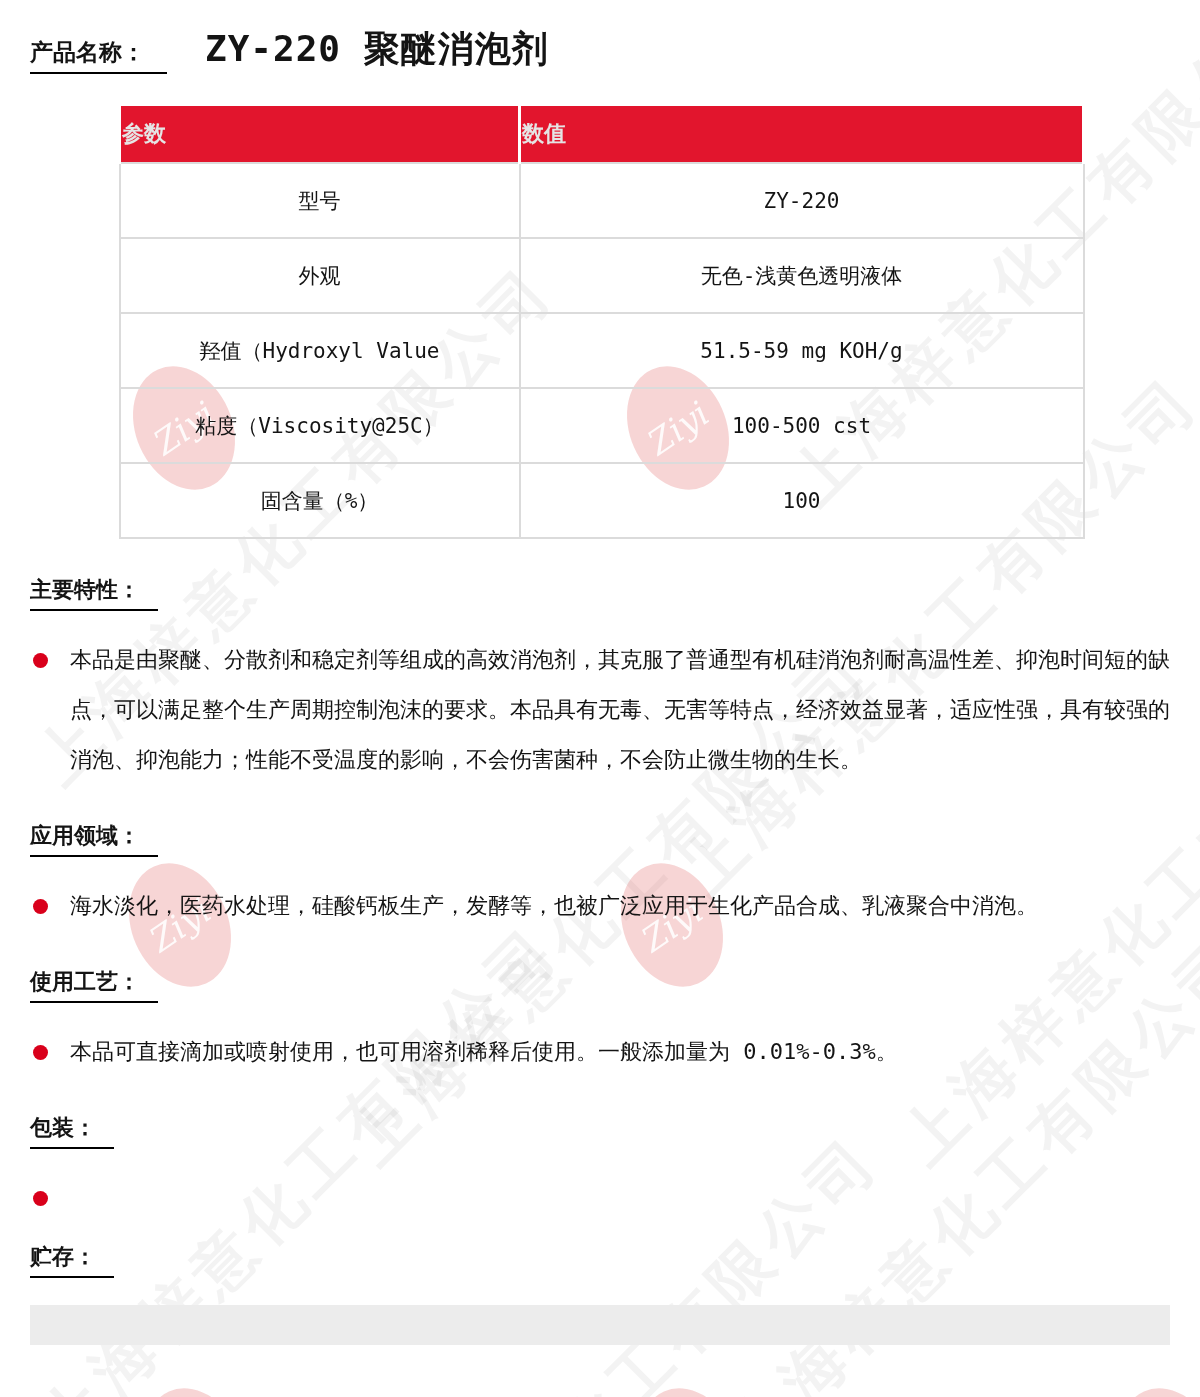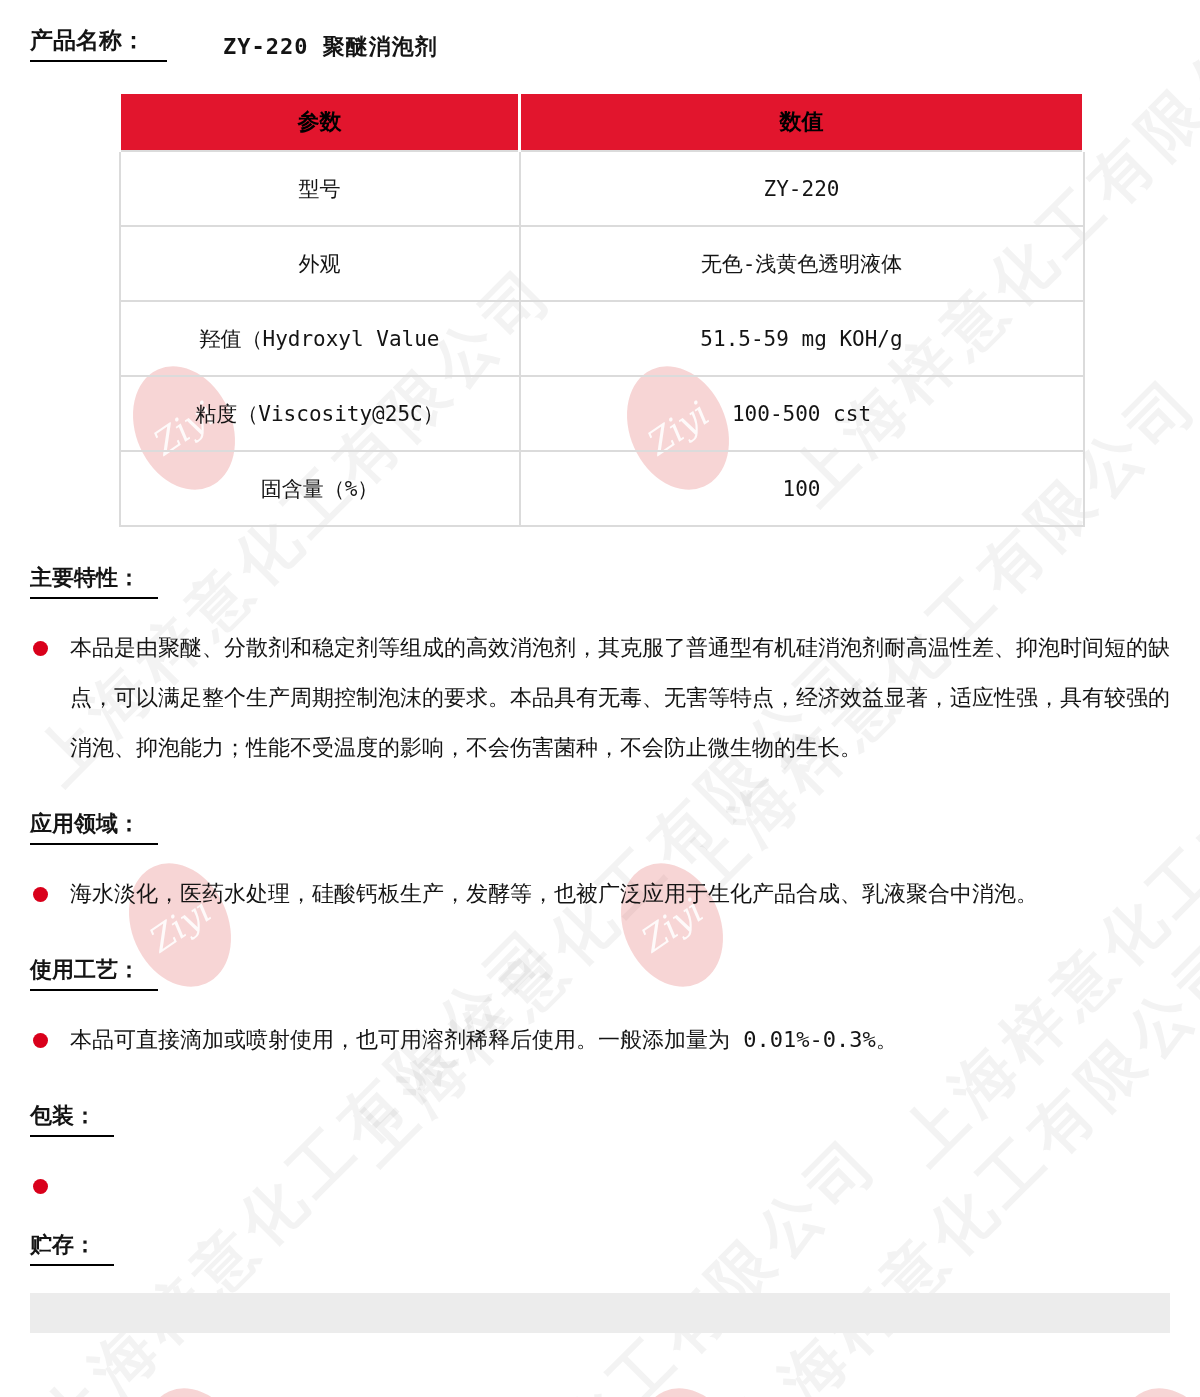--- a/index.html
+++ b/index.html
@@ -59,23 +59,23 @@
     align-items: flex-end;
     padding: 25px 40px 0 30px;
   }
   .doc-label {
     font-size: 23px;
     font-weight: bold;
     border-bottom: 2px solid #000;
     padding: 0 22px 4px 0;
   }
   .doc-title {
-    font-size: 22px;
-    font-weight: bold;
-    margin-left: 56px;
+    font-size: 36px;
+    font-weight: bold;
+    margin-left: 38px;
     letter-spacing: 1px;
   }
 
   .sec-head { margin: 36px 0 0 30px; }
   .sec-head .sec-head-text {
     display: inline-block;
     font-size: 22px;
     font-weight: bold;
     border-bottom: 2px solid #000;
     padding: 0 18px 4px 0;
@@ -84,28 +84,28 @@
   table.props {
     border-collapse: collapse;
     table-layout: fixed;
     margin: 32px 0 0 118px;
     width: 964px;
   }
   table.props col.c1 { width: 400px; }
   table.props col.c2 { width: 564px; }
   table.props th {
     background: var(--header-red);
-    color: #000000;
+    color: #e5e5e5;
     font-size: 22px;
     font-weight: bold;
     height: 57px;
     border: 3px solid #ffffff;
     border-top: none;
     border-bottom: none;
-    text-align: center;
+    text-align: left;
   }
   table.props td {
     height: 75px;
     text-align: center;
     font-size: 21px;
     border: 2px solid var(--border-gray);
     background: transparent;
   }
 
   .bullet { display: flex; margin: 24px 30px 0 33px; }

